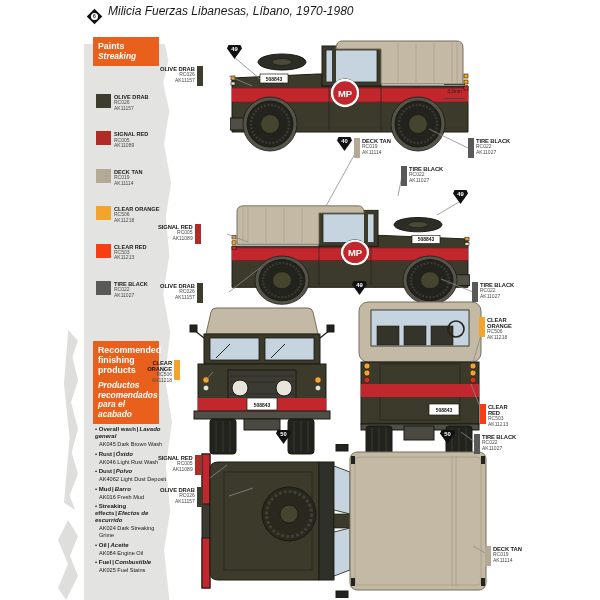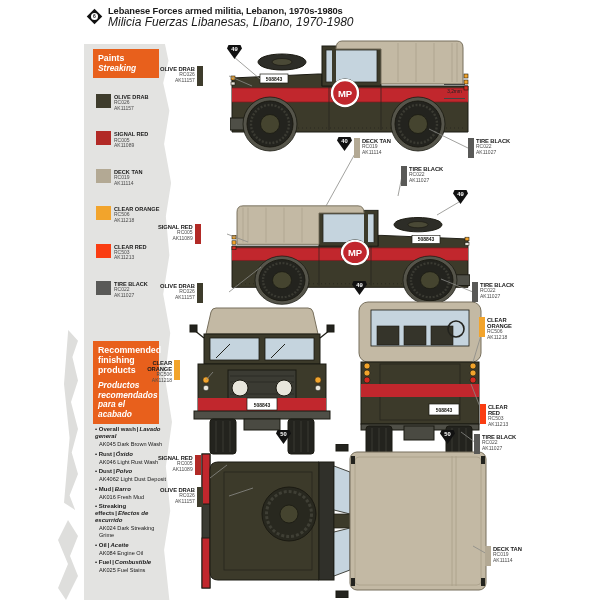--- a/index.html
+++ b/index.html
@@ -74,25 +74,24 @@
 <body>
 
 <div class="paper"></div>
 <div class="blob1"></div>
 <div class="blob2"></div>
 
 <div class="hdr-badge">
   <span class="dot">6</span>
 </div>
 <div class="title">
-  <div class="t1">Lebanese Forces armed militia, Lebanon, 1970s-1980s</div>
   <div class="t2">Milicia Fuerzas Libanesas, Líbano, 1970-1980</div>
 </div>
 
-<div class="obox" style="top:49px">
+<div class="obox" style="top:37px">
   <div class="bt">Paints</div>
   <div class="bi">Streaking</div>
 </div>
 <div class="plist">
   <div class="pitem">
     <div class="sw" style="background: rgb(62, 60, 44);"></div>
     <div class="pt">
         <div class="pn">OLIVE DRAB</div>
       <div class="pc">RC026</div>
       <div class="pc">AK11157</div>

